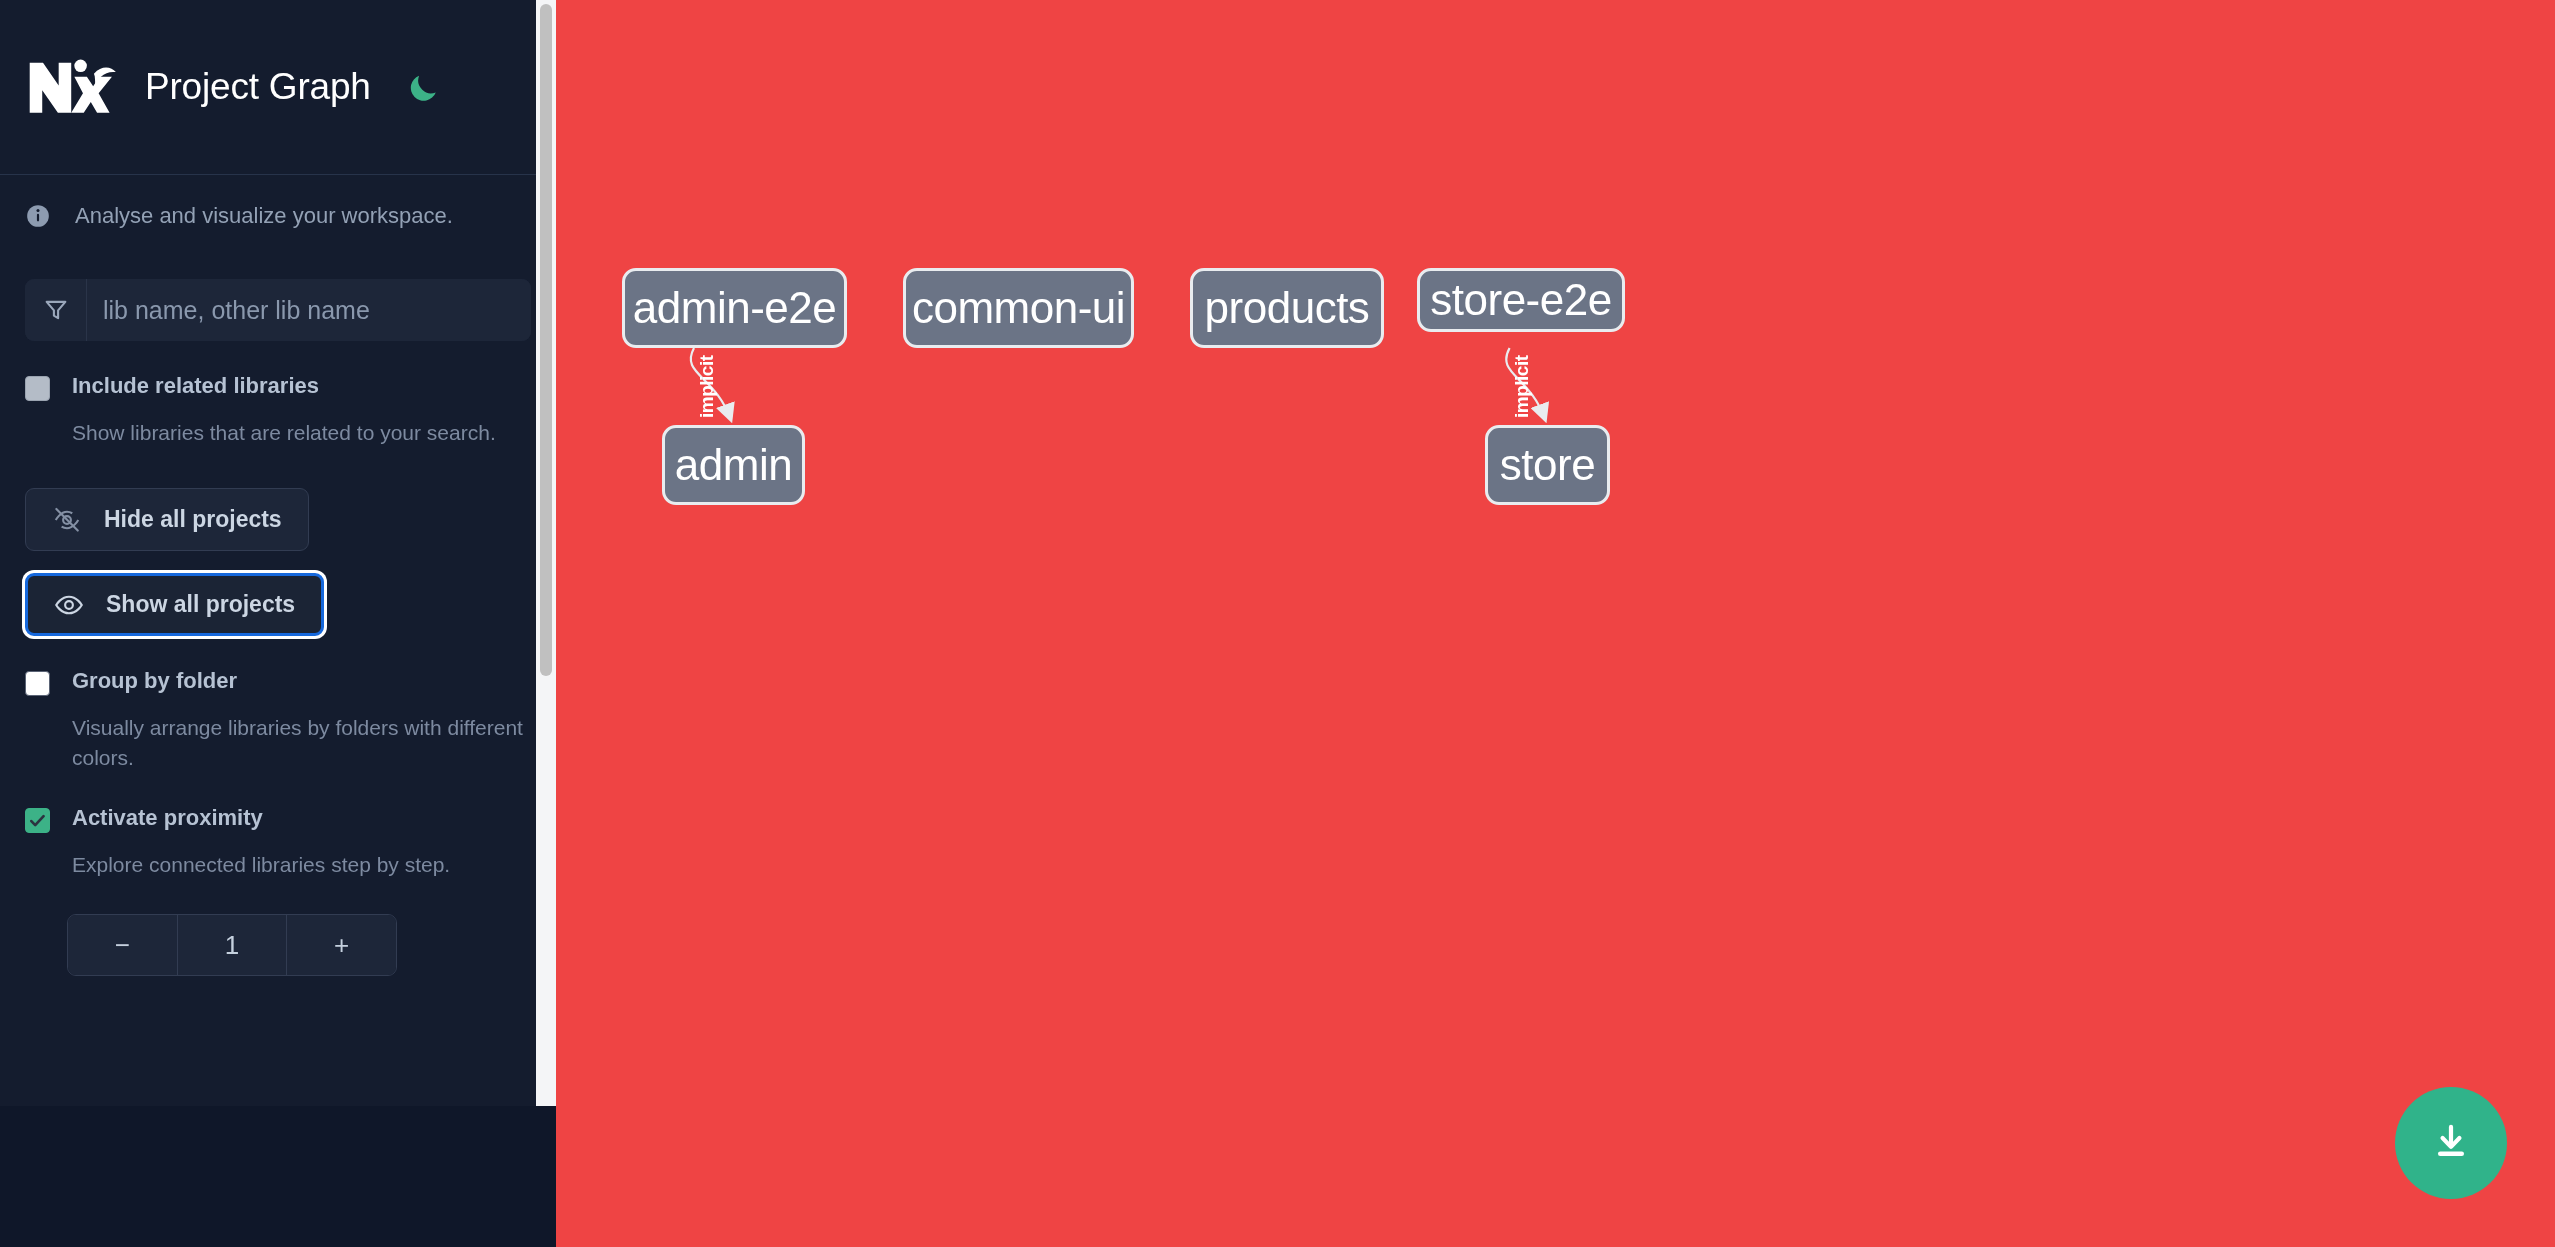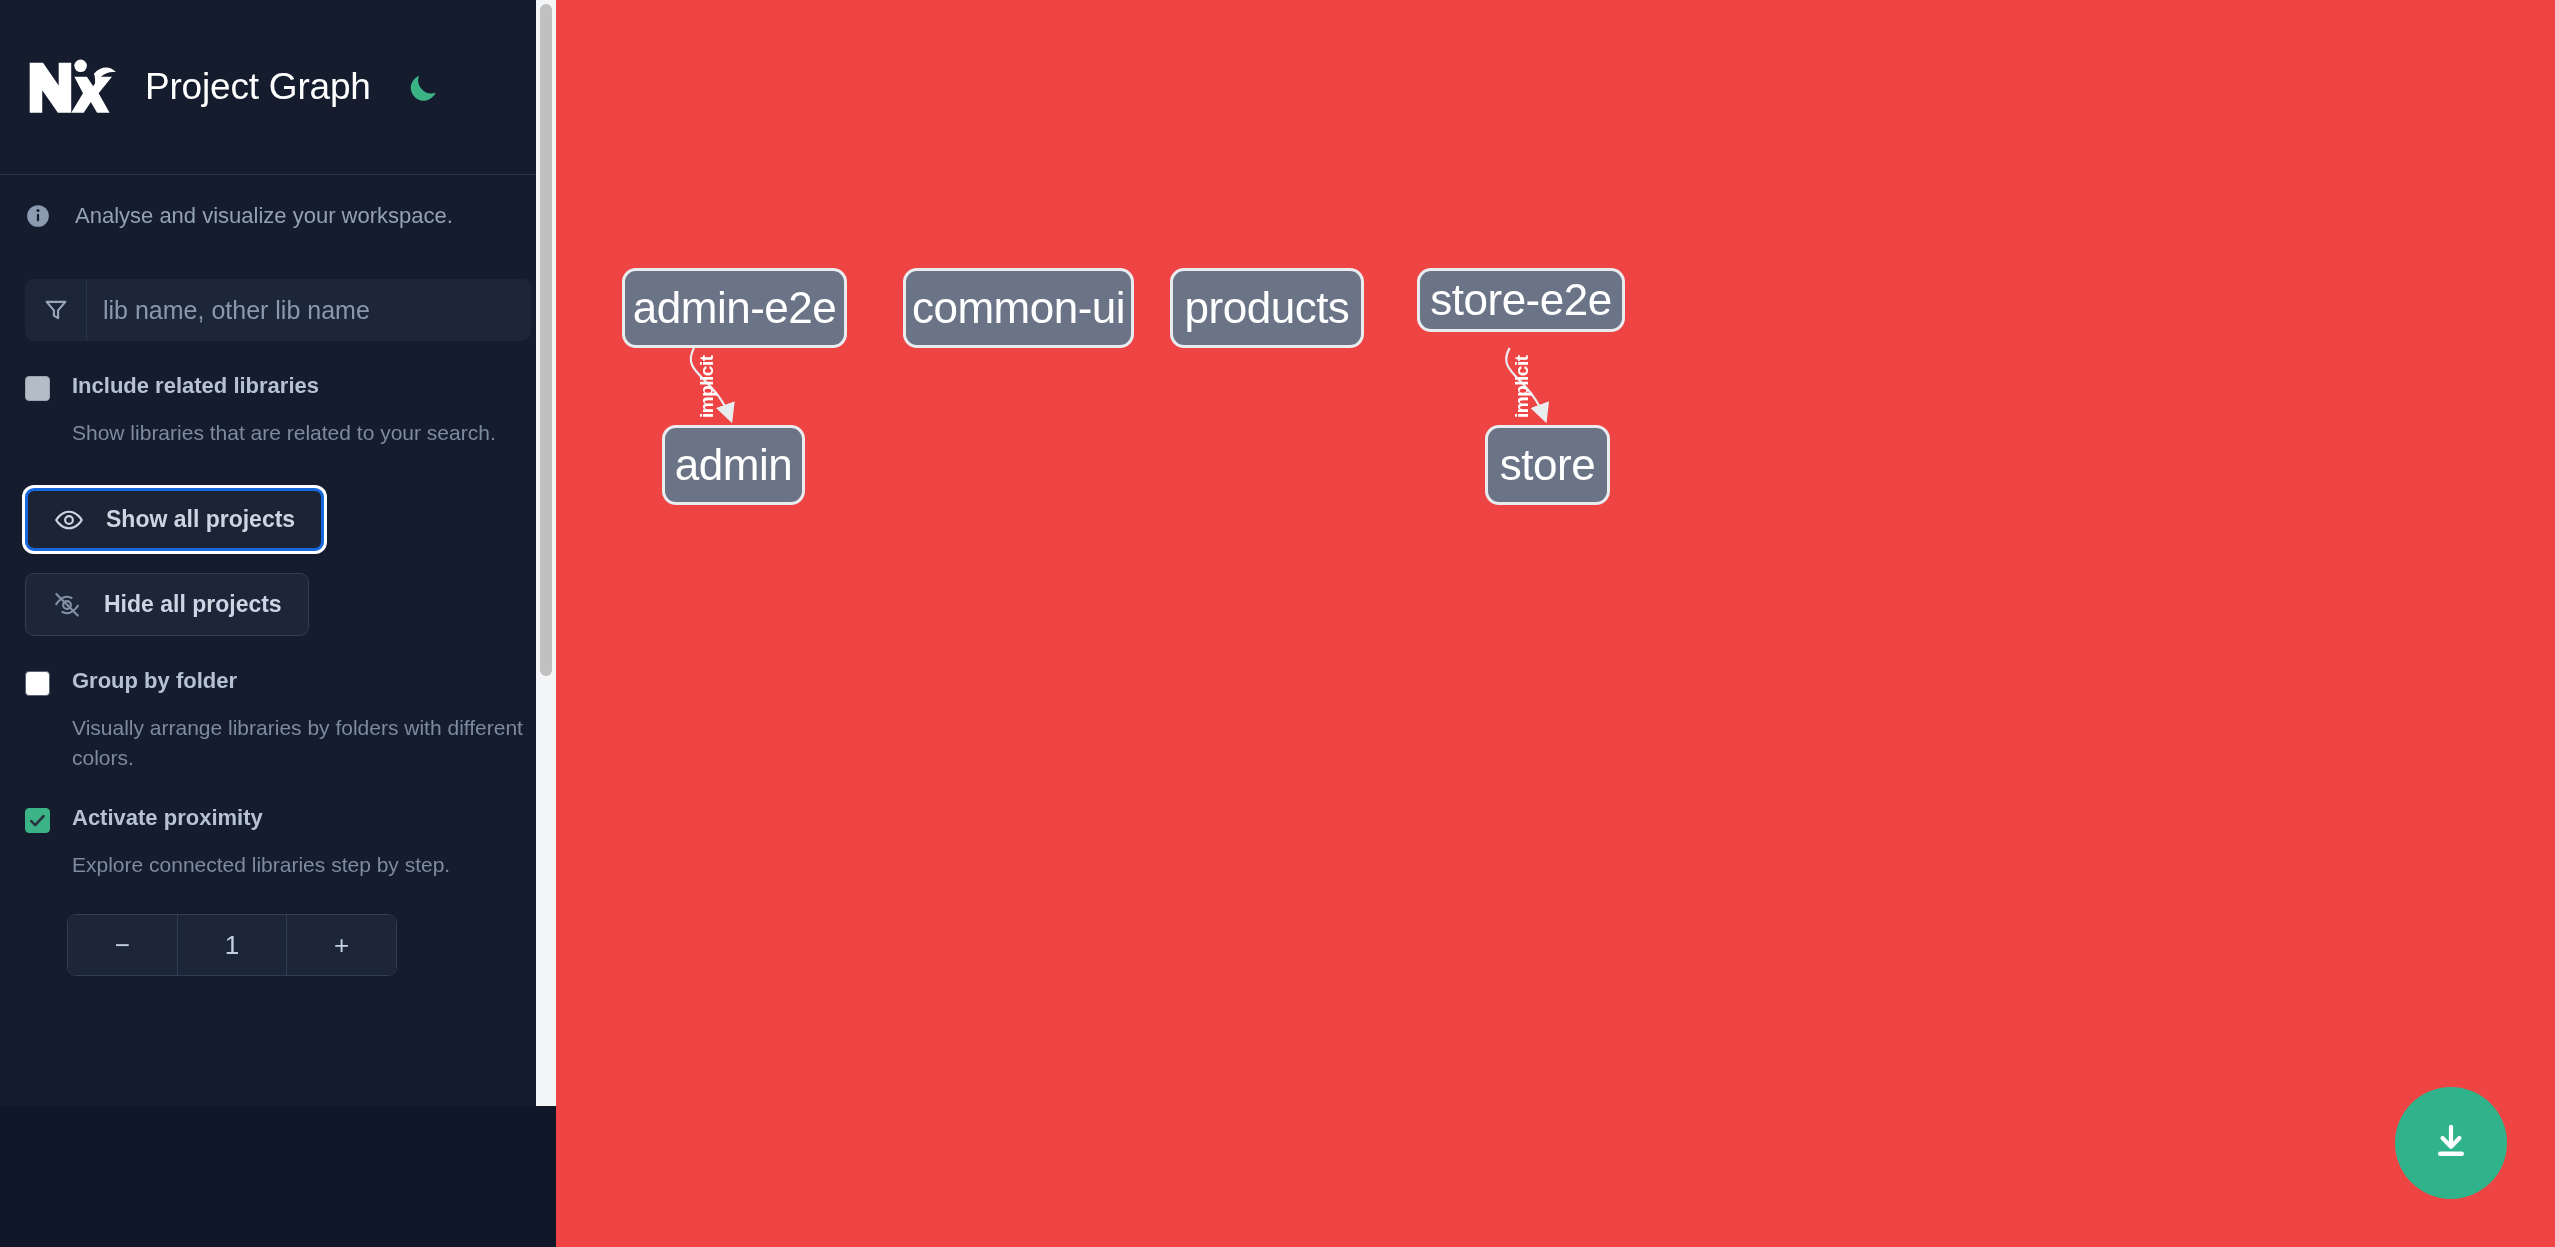--- a/index.html
+++ b/index.html
@@ -284,38 +284,38 @@
       <div class="cb-row">
         <span class="cb-box disabled"></span>
         <span class="cb-texts">
           <div class="cb-label">Include related libraries</div>
           <div class="cb-desc">Show libraries that are related to your search.</div>
         </span>
       </div>
 
       
       <div class="btn-stack">
-        <button class="big-btn focused">
-          <span class="bicon">
-            <svg width="30" height="30" viewBox="0 0 24 24" fill="none" stroke="#ccd6e3" stroke-width="1.7">
-              <path d="M1.8 12S5.5 5.4 12 5.4 22.2 12 22.2 12 18.5 18.6 12 18.6 1.8 12 1.8 12z"></path>
-              <circle cx="12" cy="12" r="3.1"></circle>
-            </svg>
-          </span>
-          <span>Show all projects</span>
-        </button>
         <button class="big-btn">
           <span class="bicon">
             <svg width="30" height="30" viewBox="0 0 24 24" fill="none" stroke="#8490a4" stroke-width="1.7">
               <path d="M3 12s3.7-6.6 9-6.6c1.6 0 3 .5 4.2 1.2M21 12s-3.7 6.6-9 6.6c-1.7 0-3.1-.5-4.3-1.3"></path>
               <circle cx="12" cy="12" r="3.1"></circle>
               <path d="M3.5 3.2 20.6 20.4" stroke-linecap="round"></path>
             </svg>
           </span>
           <span>Hide all projects</span>
+        </button>
+        <button class="big-btn focused">
+          <span class="bicon">
+            <svg width="30" height="30" viewBox="0 0 24 24" fill="none" stroke="#ccd6e3" stroke-width="1.7">
+              <path d="M1.8 12S5.5 5.4 12 5.4 22.2 12 22.2 12 18.5 18.6 12 18.6 1.8 12 1.8 12z"></path>
+              <circle cx="12" cy="12" r="3.1"></circle>
+            </svg>
+          </span>
+          <span>Show all projects</span>
         </button>
       </div>
 
       
       <div class="cb-row">
         <span class="cb-box unchecked"></span>
         <span class="cb-texts">
           <div class="cb-label">Group by folder</div>
           <div class="cb-desc">Visually arrange libraries by folders with different colors.</div>
         </span>
@@ -362,21 +362,21 @@
         </g>
     </svg>
 
     <div id="node-layer">
         <div class="gnode" style="left: 66px; top: 268px; width: 225px; height: 80px;">
           <span>admin-e2e</span>
         </div>
         <div class="gnode" style="left: 347px; top: 268px; width: 231px; height: 80px;">
           <span>common-ui</span>
         </div>
-        <div class="gnode" style="left: 614px; top: 268px; width: 194px; height: 80px;">
+        <div class="gnode" style="left: 634px; top: 268px; width: 194px; height: 80px;">
           <span>products</span>
         </div>
         <div class="gnode" style="left: 861px; top: 268px; width: 208px; height: 64px;">
           <span>store-e2e</span>
         </div>
         <div class="gnode" style="left: 106px; top: 425px; width: 143px; height: 80px;">
           <span>admin</span>
         </div>
         <div class="gnode" style="left: 929px; top: 425px; width: 125px; height: 80px;">
           <span>store</span>

